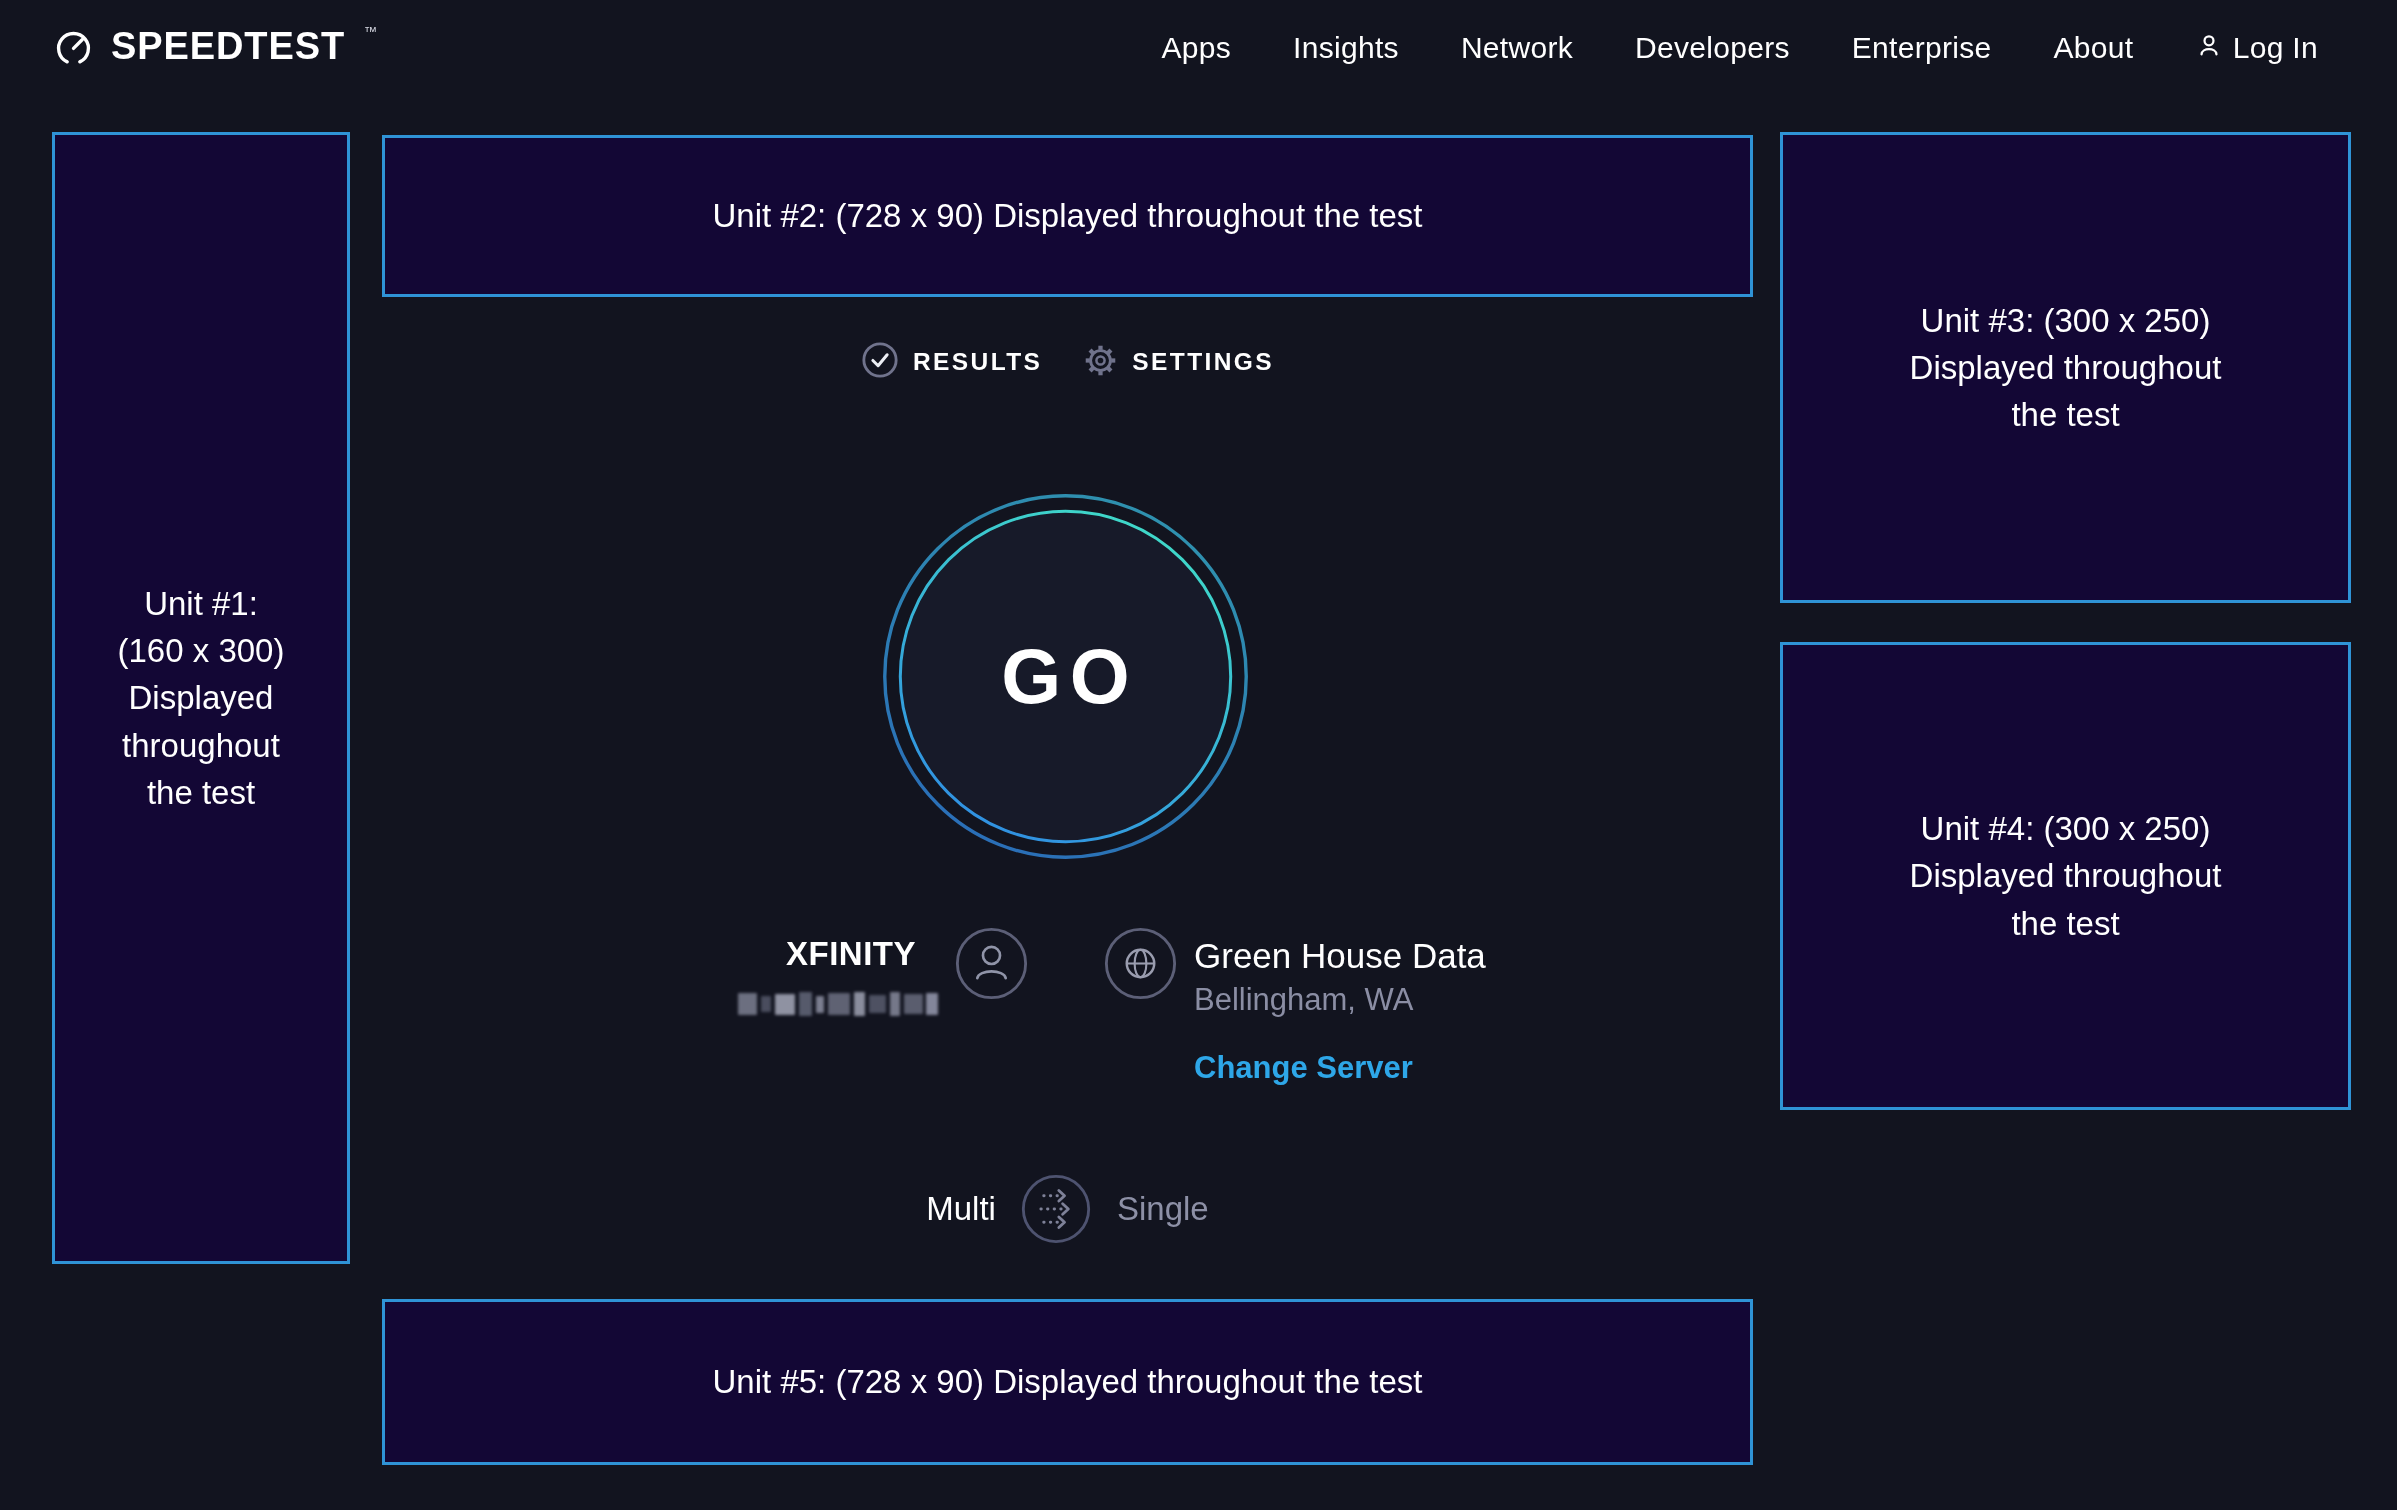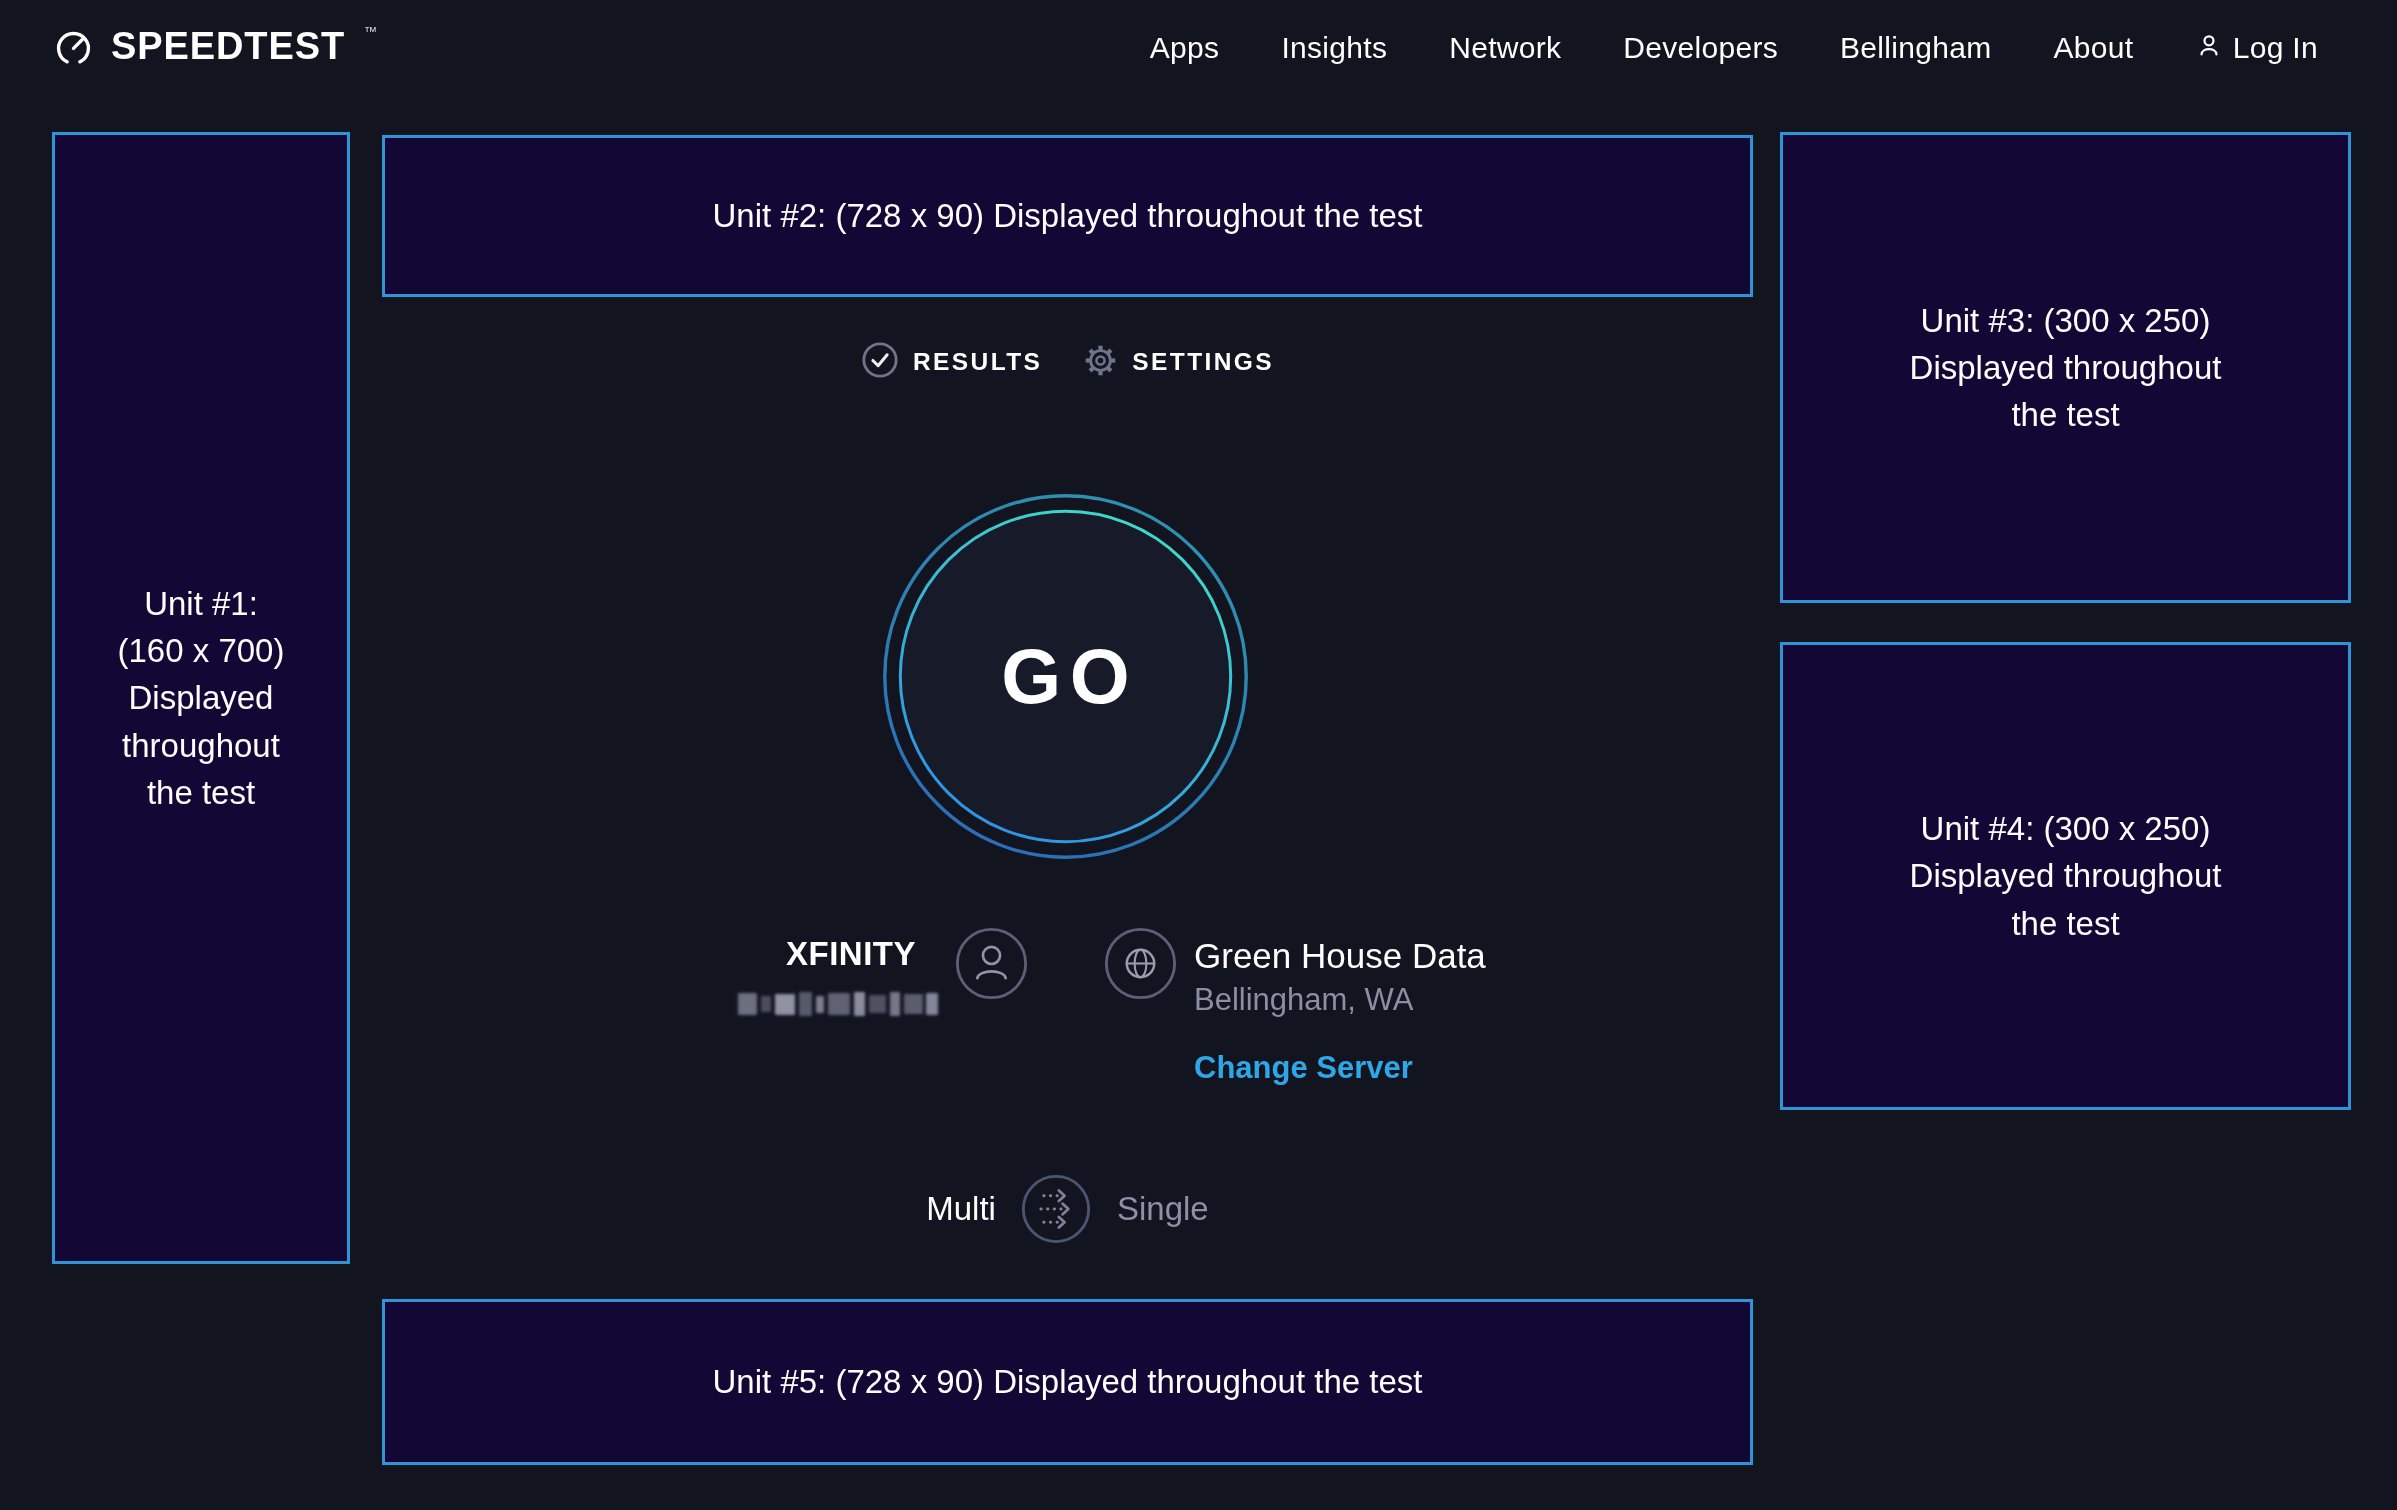--- a/index.html
+++ b/index.html
@@ -94,38 +94,38 @@
         </svg>
       </span>
       <span class="brand-text">SPEEDTEST</span>
       <span class="brand-mark">™</span>
     </div>
     <div class="nav">
       <a>Apps</a>
       <a>Insights</a>
       <a>Network</a>
       <a>Developers</a>
-      <a>Bellingham</a>
+      <a>Enterprise</a>
       <a>About</a>
       <a>
         <span>
           <svg width="28" height="28" viewBox="0 0 30 30" fill="none">
             <circle cx="15" cy="10.5" r="4.8" stroke="#ffffff" stroke-width="2.4"></circle>
             <path d="M 7 25 C 7.5 17.5, 22.5 17.5, 23 25" stroke="#ffffff" stroke-width="2.4" stroke-linecap="round"></path>
           </svg>
         </span>
         <span>Log In</span>
       </a>
     </div>
   </div>
 
   <div class="ad ad1">
     <div>
       <div>Unit #1:</div>
-      <div>(160 x 700)</div>
+      <div>(160 x 300)</div>
       <div>Displayed</div>
       <div>throughout</div>
       <div>the test</div>
     </div>
   </div>
 
   <div class="ad ad2">
     <div>Unit #2: (728 x 90) Displayed throughout the test</div>
   </div>
 

